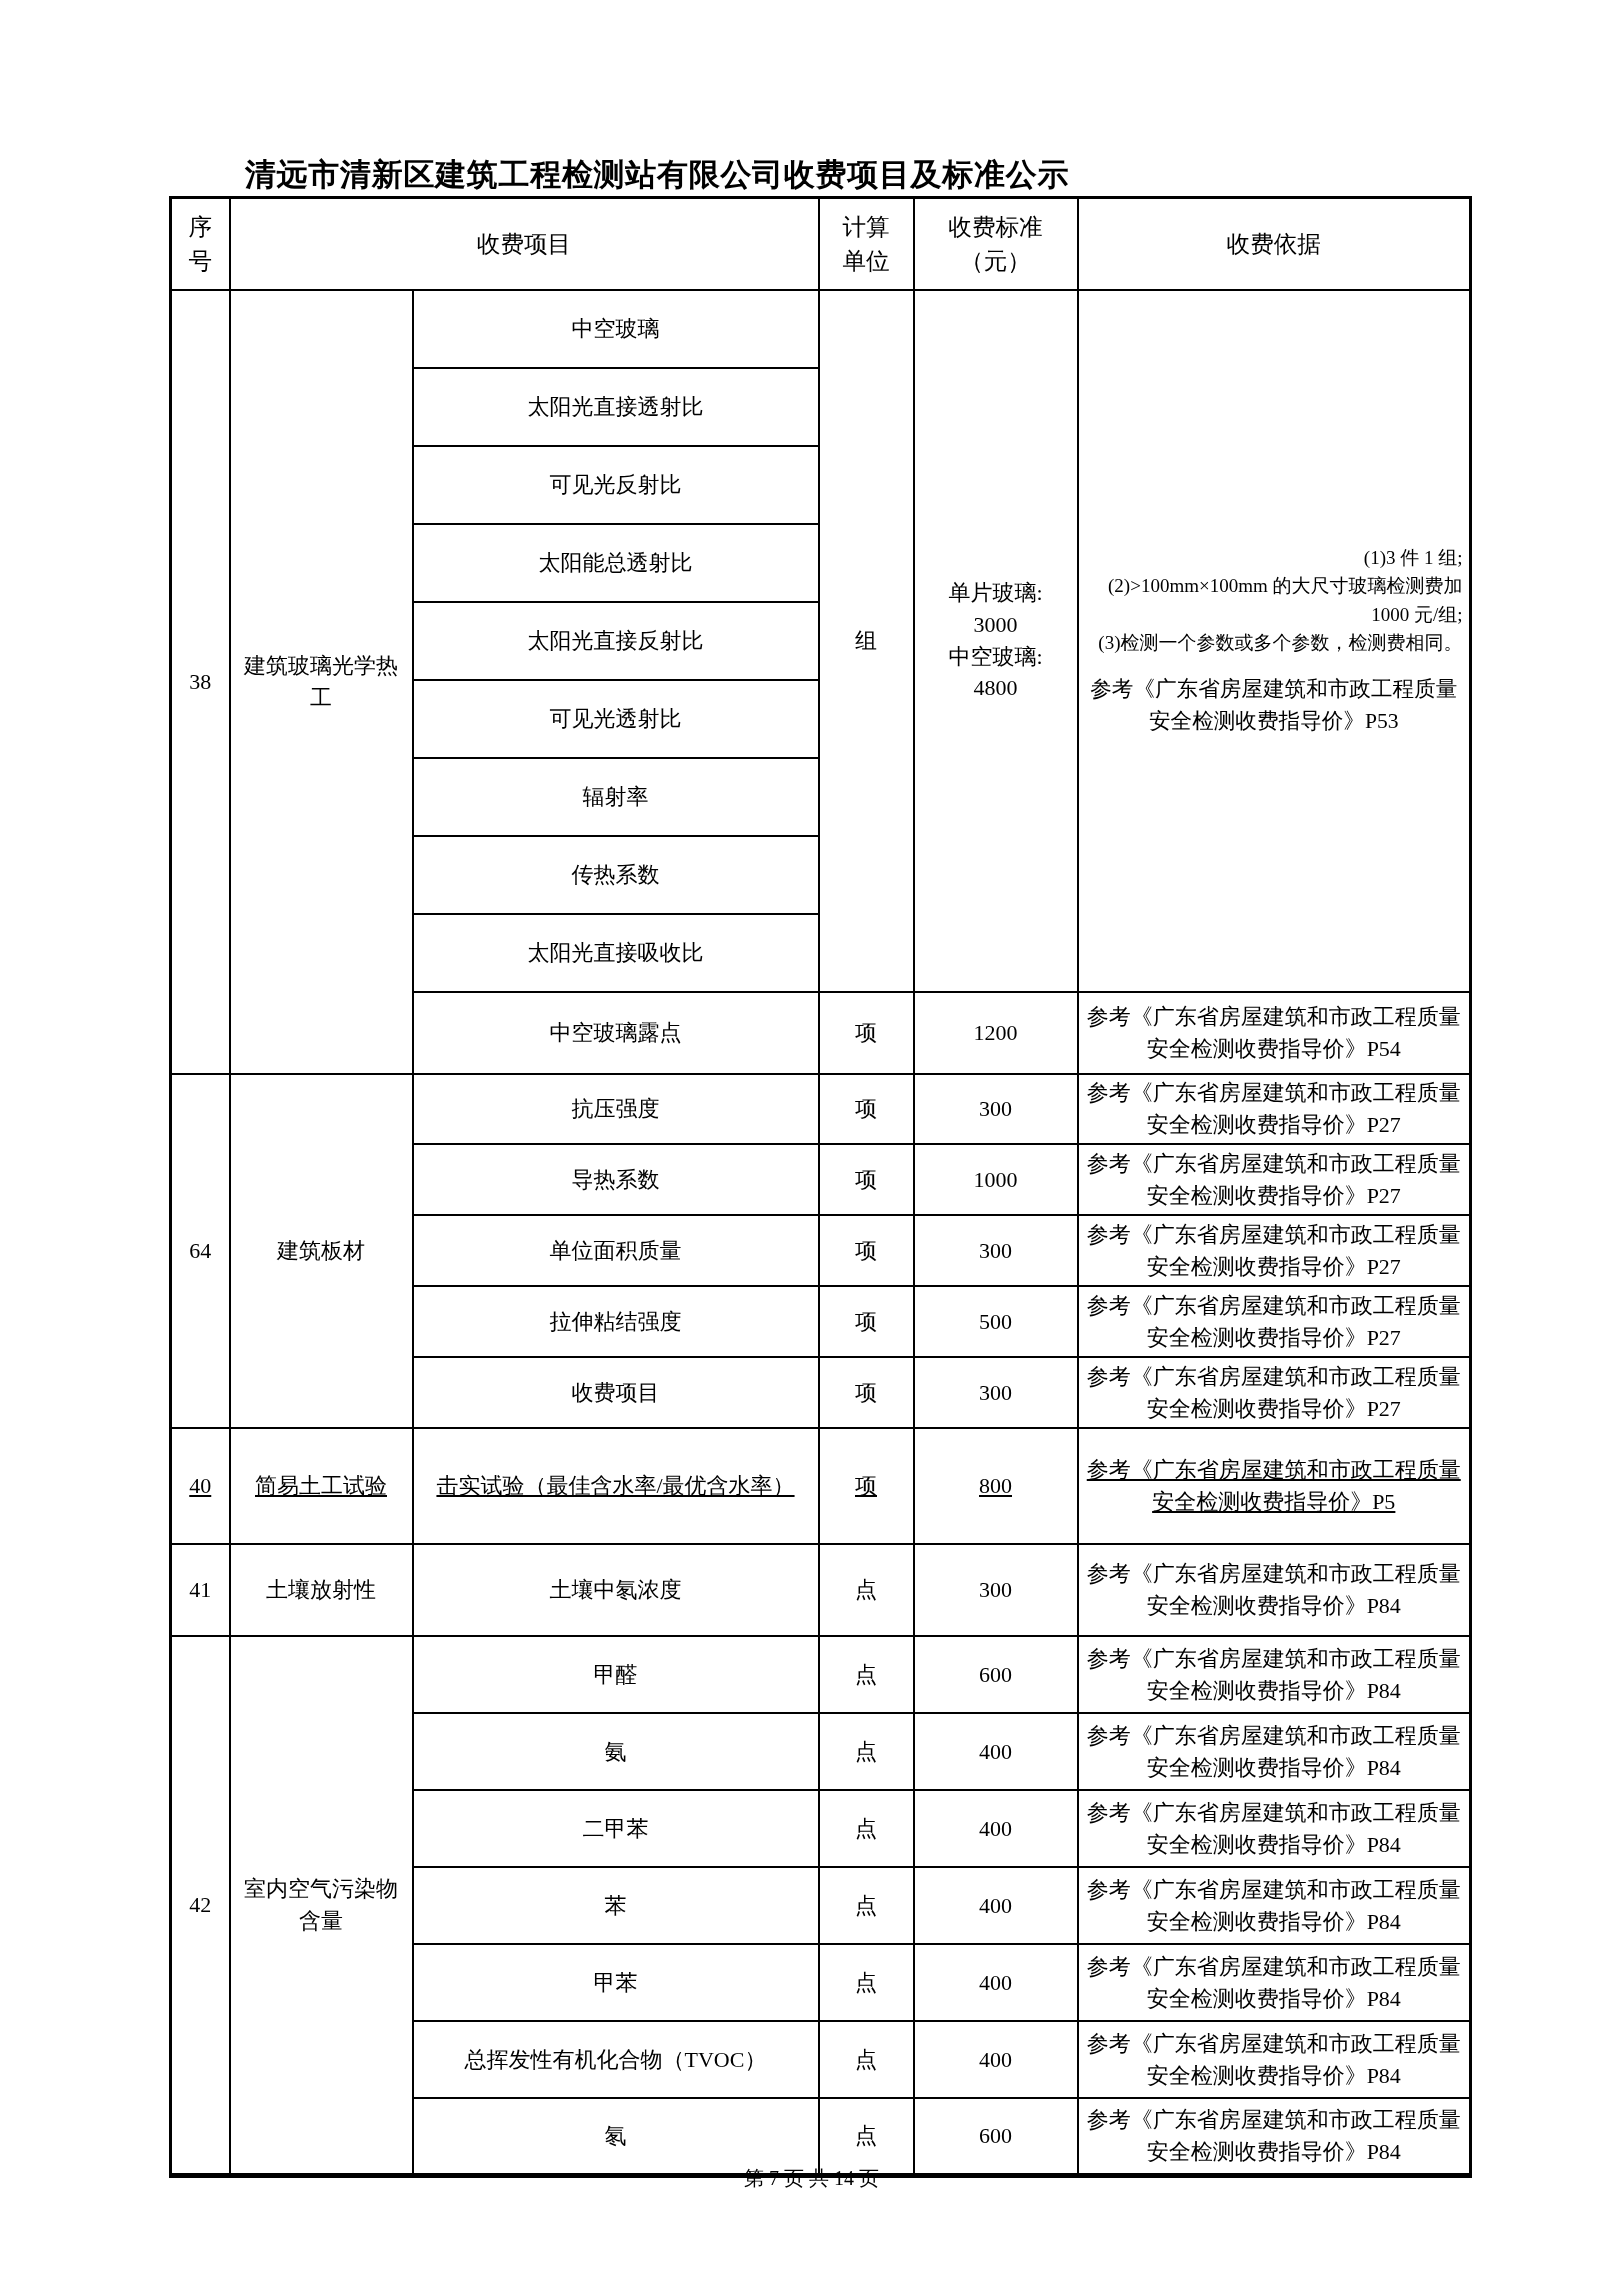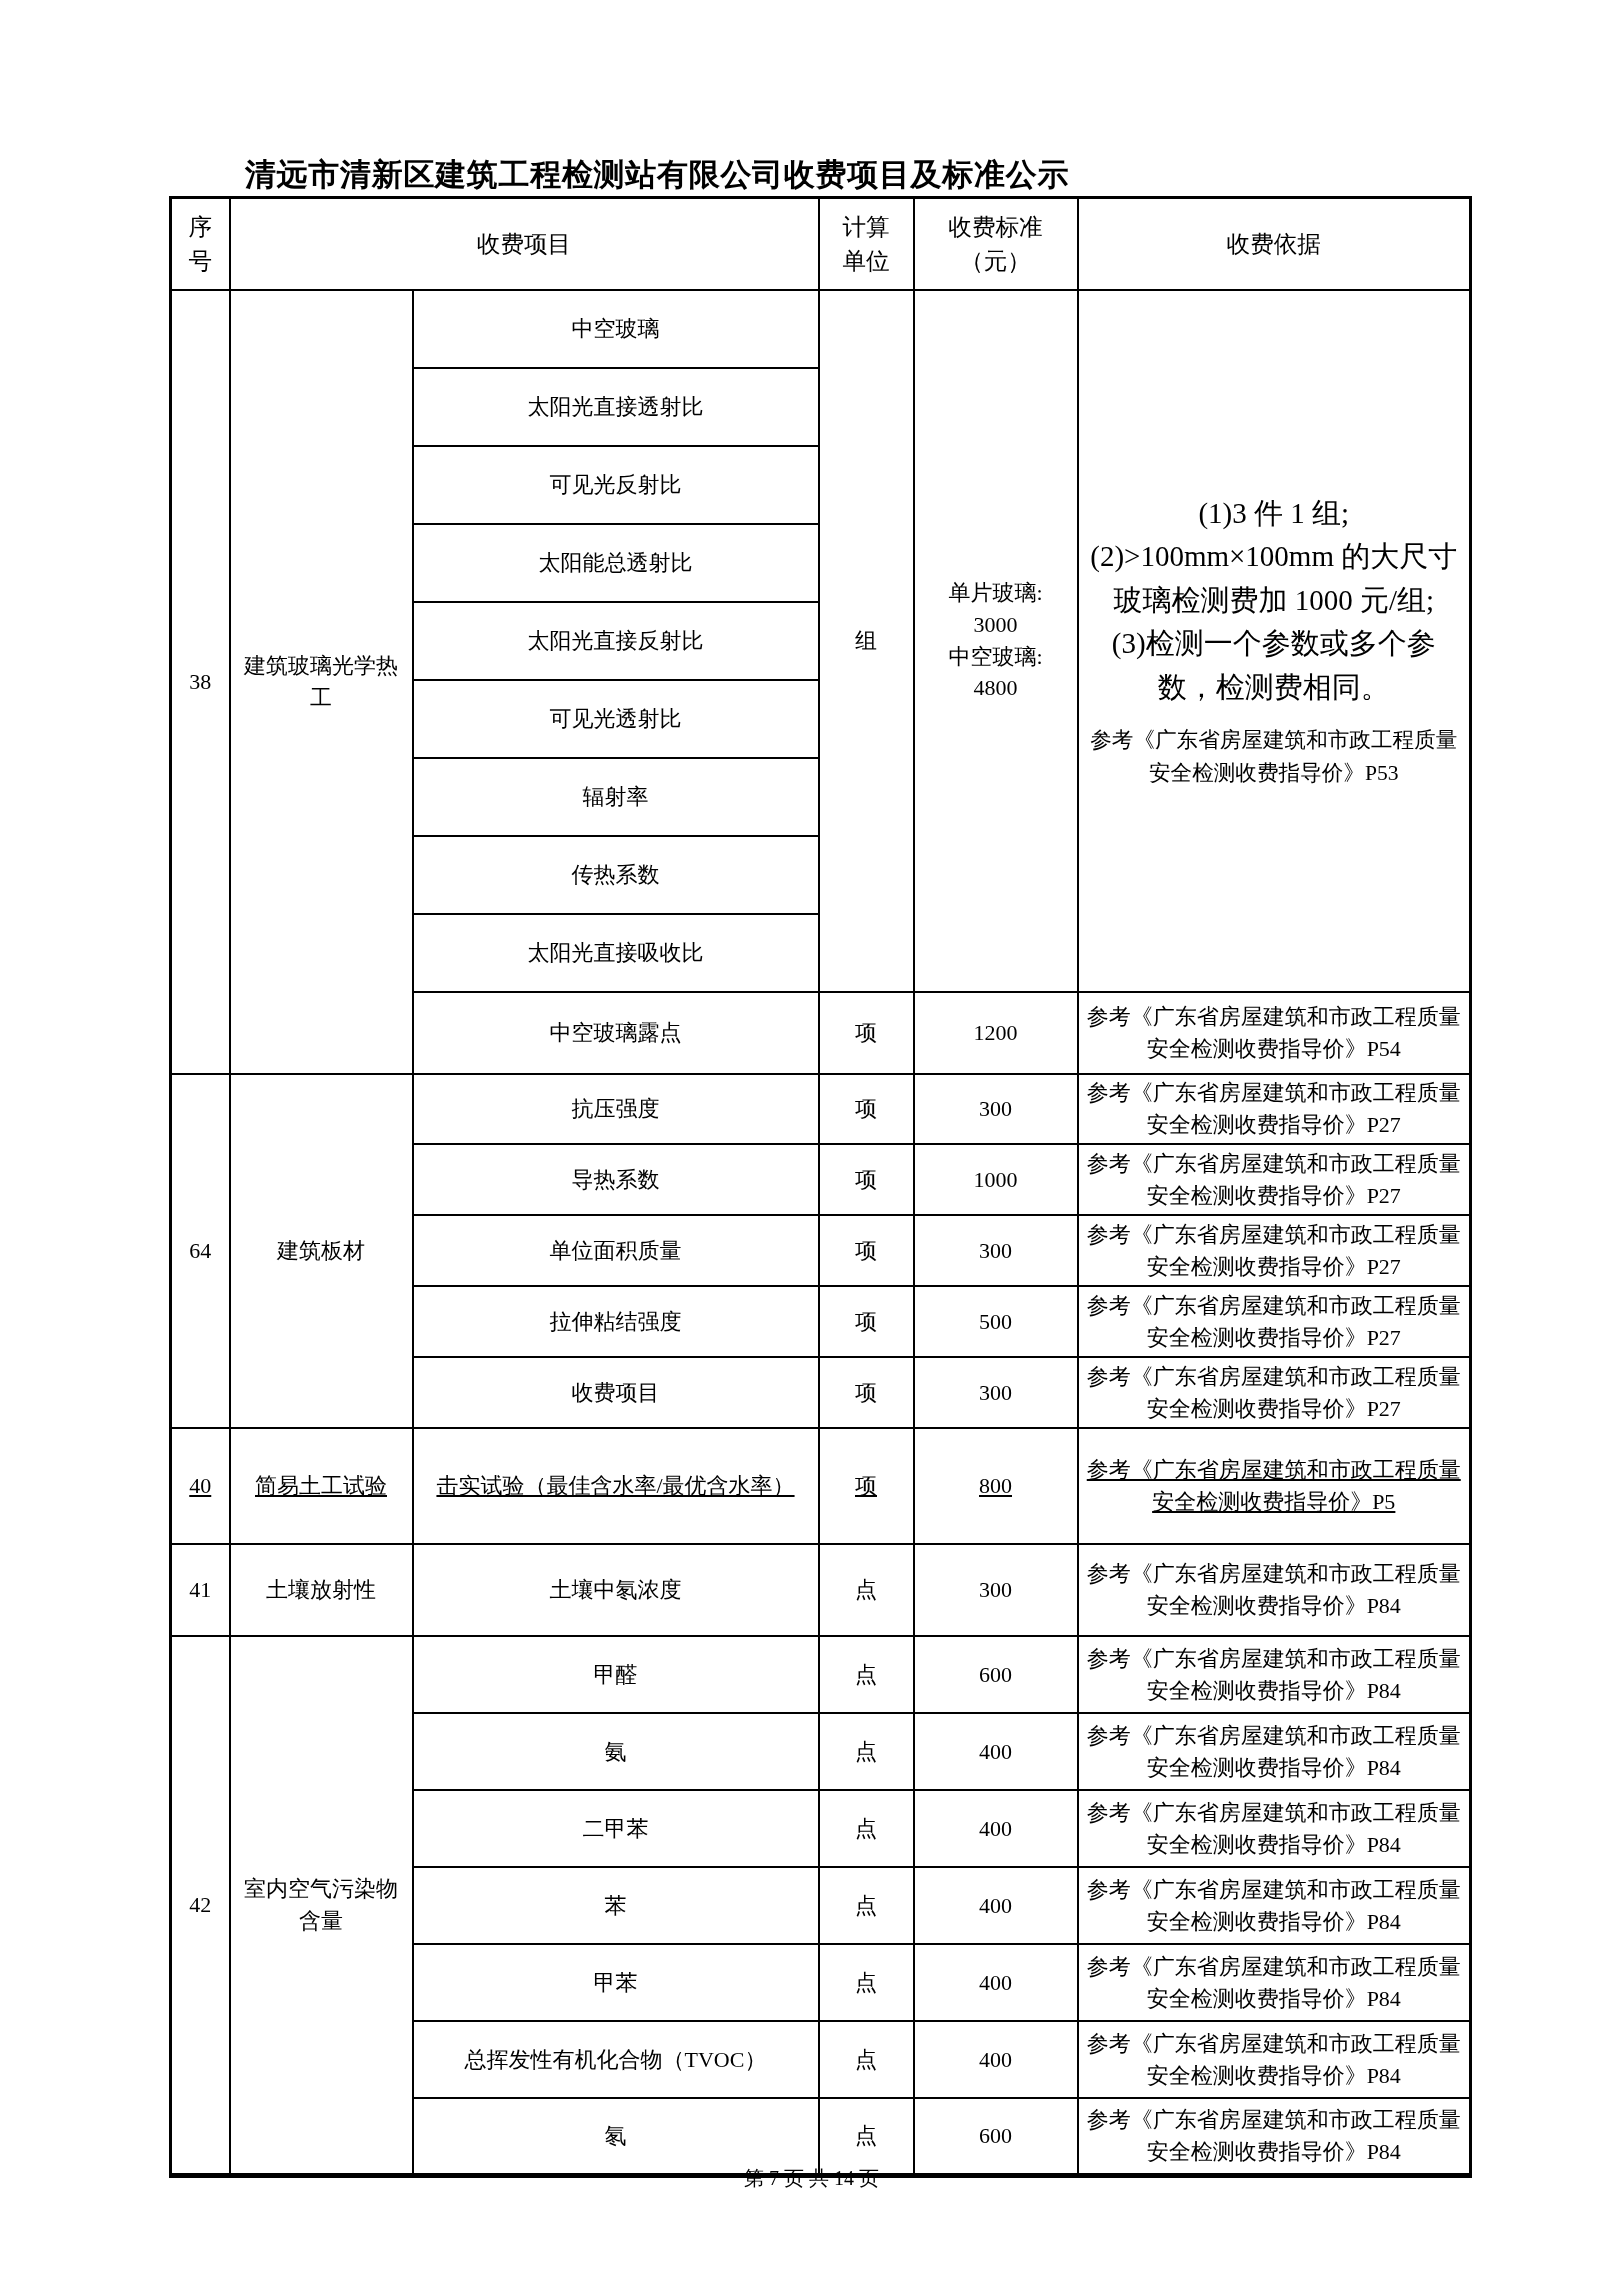--- a/index.html
+++ b/index.html
@@ -46,23 +46,23 @@
   .groupcell { padding:2.6px 17px; }
   .basis { font-size:21.6px; padding:2.6px 14.4px; }
   .h-hdr  { height:92px; }
   .h-p38  { height:78px; }
   .h-dew  { height:82px; }
   .h-39   { height:68px; }
   .h-40   { height:116px;text-decoration:underline; }
   .h-41   { height:92px; }
   .h-42   { height:77px; }
   .basis38-notes {
-    text-align:center;
+    text-align:right;
     white-space:pre-line;
-    font-size:29px;
+    font-size:19px;
     line-height:1.5;
   }
   .basis38-ref {
     text-align:center;
     font-size:21.6px;
     line-height:1.5;
     margin-top:15px;
   }
   #footer {
     position:absolute; left:0; top:2165px; width:1623px;

